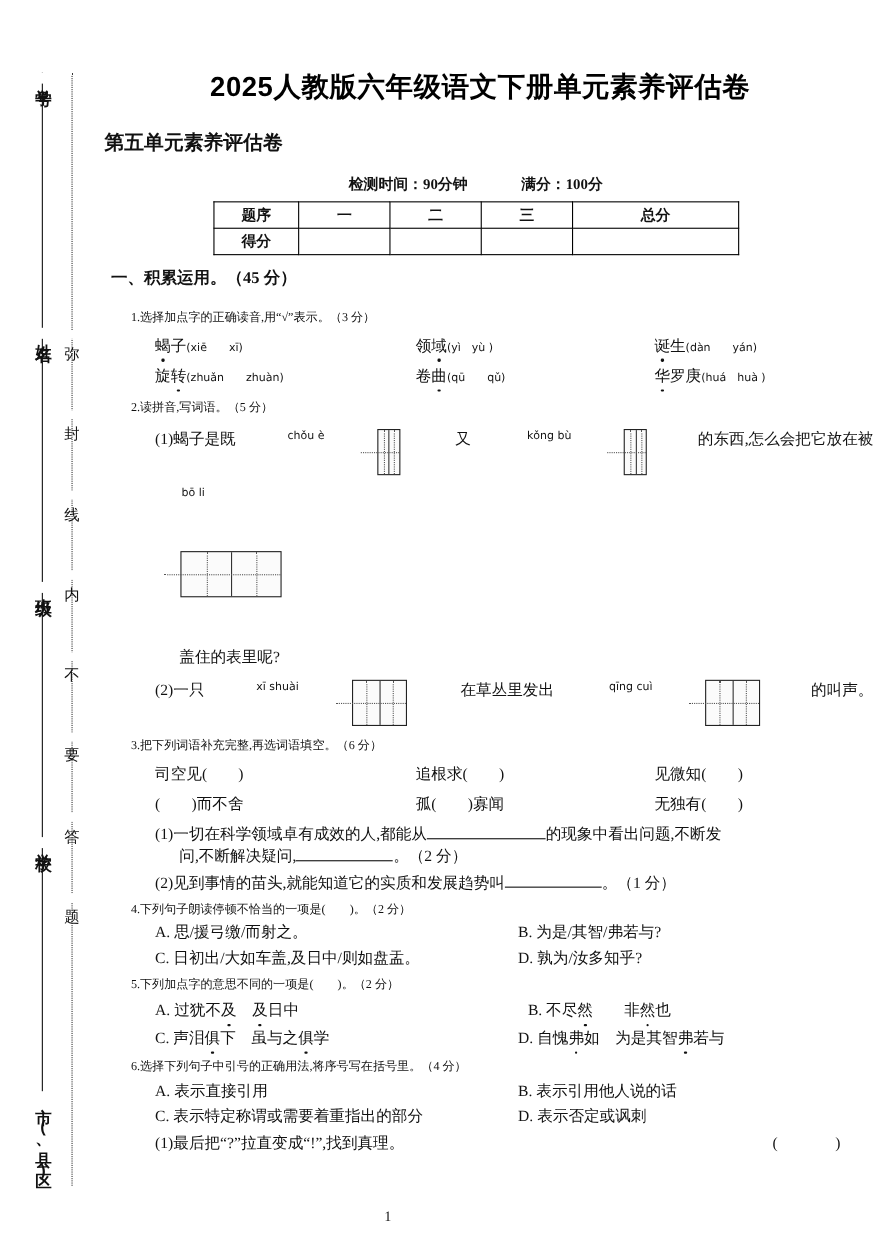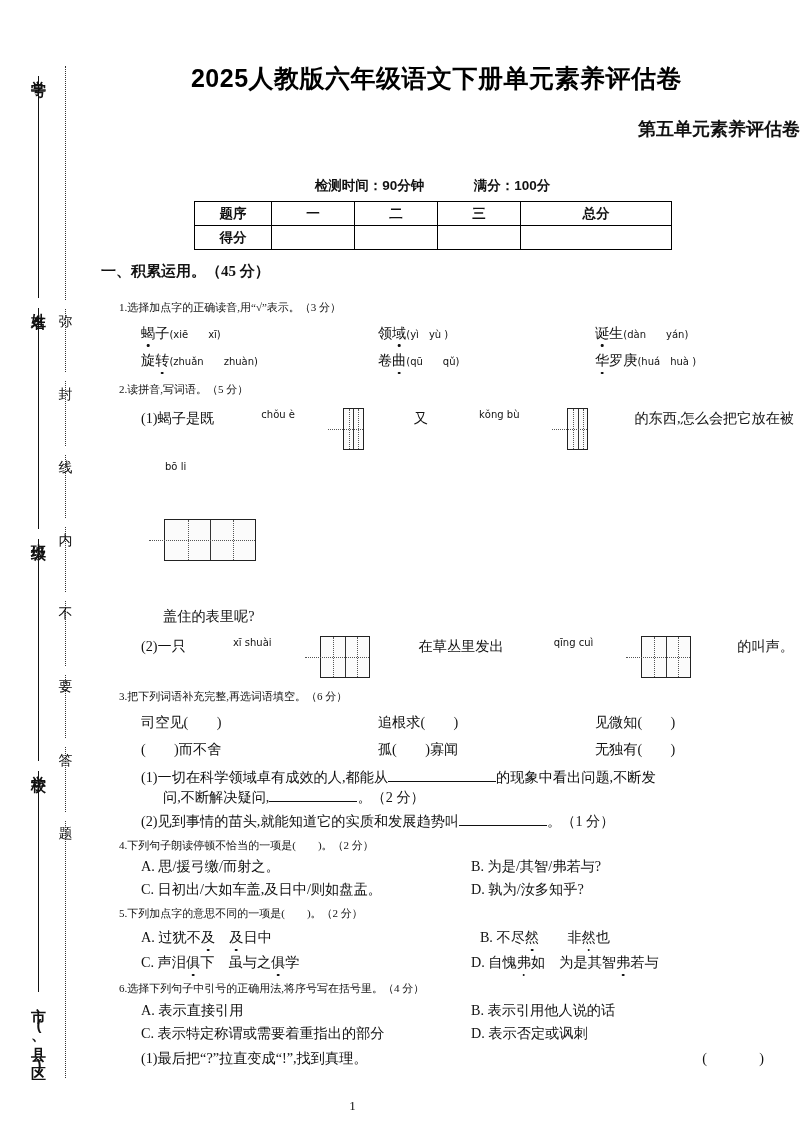--- a/index.html
+++ b/index.html
@@ -74,29 +74,30 @@
     text-align: center;
     font-family: "Liberation Sans", "DejaVu Sans", sans-serif;
     font-weight: bold;
     font-size: 25px;
     letter-spacing: 0.5px;
     color: #000000;
     padding-right: 22px;
   }
   .title-sub {
     margin-top: 22px;
-    text-align: right;
+    text-align: left;
     font-family: "Liberation Sans", "DejaVu Sans", sans-serif;
     font-weight: bold;
     font-size: 18px;
+    padding-right: 22px;
   }
   .exam-meta {
-    margin-top: 36px;
+    margin-top: 18px;
     text-align: center;
-    font-family: Liberation Sans, sans-serif;
+    font-family: Liberation Serif, serif;
     font-weight: bold;
     font-size: 13.5px;
     padding-right: 30px;
   }
   .exam-meta .gap { display: inline-block; width: 42px; }
 
   table.score-table {
     margin: 6px auto 0 auto;
     border-collapse: collapse;
     width: 478px;

